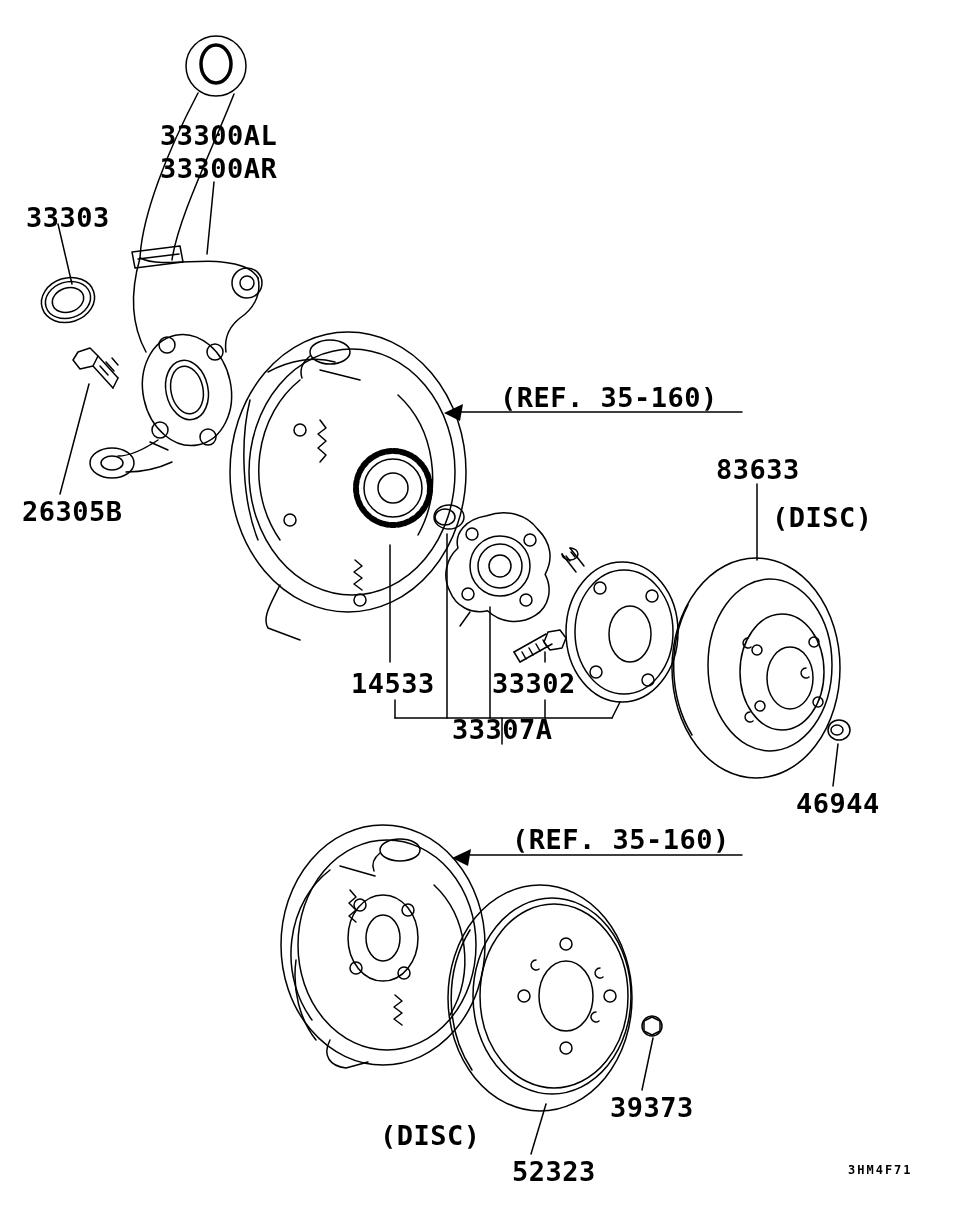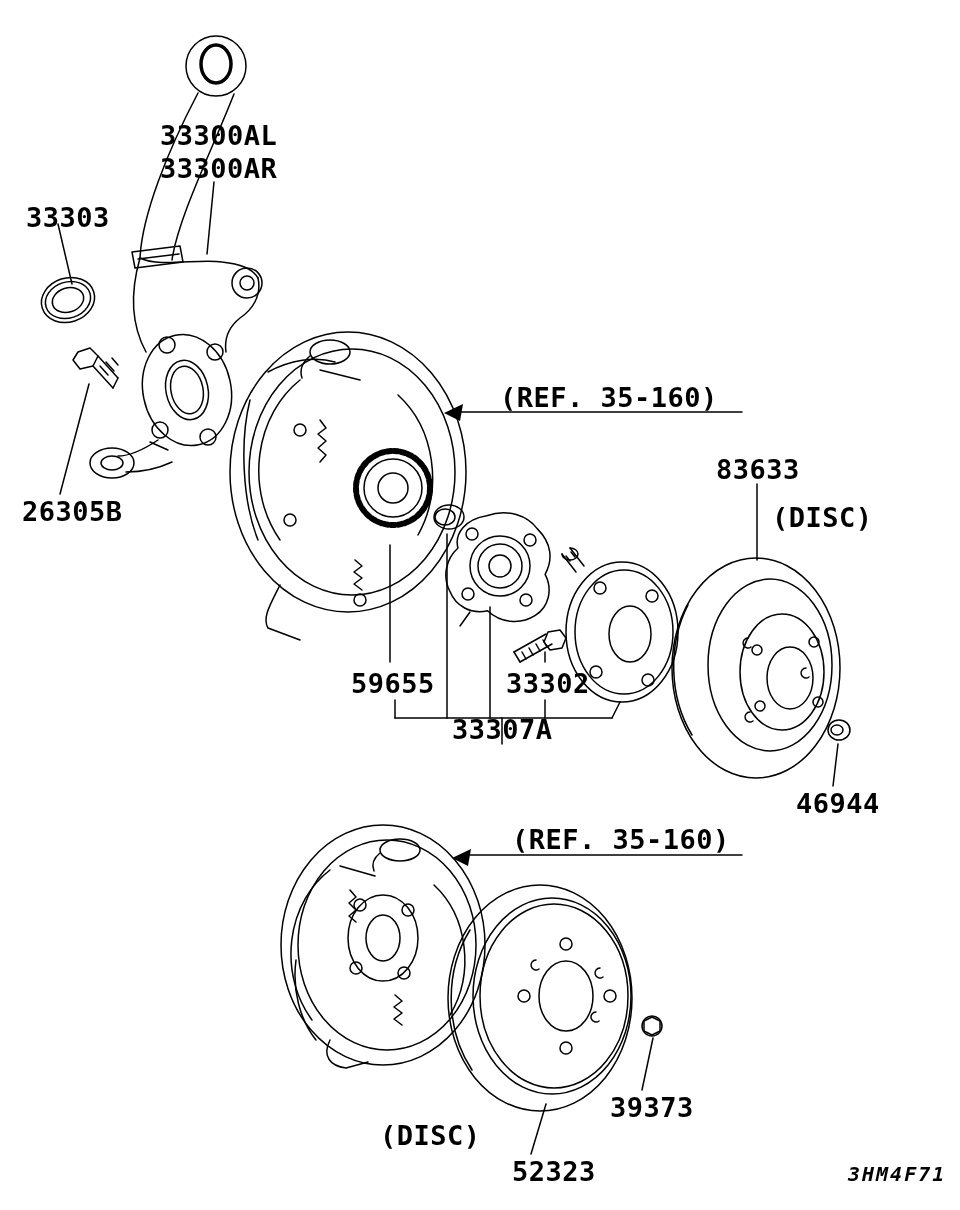--- a/index.html
+++ b/index.html
@@ -5,21 +5,21 @@
   html,body{margin:0;padding:0;background:#fff;}
   .canvas{
     position:relative;width:960px;height:1210px;background:#ffffff;
     overflow:hidden;font-family:"DejaVu Sans Mono","Liberation Mono",monospace;
   }
   .art{position:absolute;left:0;top:0;}
   .label{
     position:absolute;font-weight:bold;font-size:27px;line-height:1;
     color:#000;white-space:nowrap;letter-spacing:0.5px;
   }
-  .label.small{font-size:20px;letter-spacing:2px;font-style:italic;}
+  .label.small{font-size:12px;letter-spacing:2px;}
 </style>
 </head>
 <body>
 
 <div class="canvas">
 
   <svg class="art" width="960" height="1210" viewBox="0 0 960 1210" fill="none" stroke="#000000" stroke-width="1.5" stroke-linecap="round" stroke-linejoin="round">
 
     <g>
       <path d="M58,224 L72,284"></path>
@@ -210,22 +210,22 @@
     </g>
   </svg>
 
   <div class="label" style="left:160px;top:122px">33300AL</div>
   <div class="label" style="left:160px;top:155px">33300AR</div>
   <div class="label" style="left:26px;top:204px">33303</div>
   <div class="label" style="left:22px;top:498px">26305B</div>
   <div class="label" style="left:500px;top:384px">(REF. 35-160)</div>
   <div class="label" style="left:716px;top:456px">83633</div>
   <div class="label" style="left:772px;top:504px">(DISC)</div>
-  <div class="label" style="left:351px;top:670px">59655</div>
-  <div class="label" style="left:506px;top:670px">33302</div>
+  <div class="label" style="left:351px;top:670px">14533</div>
+  <div class="label" style="left:492px;top:670px">33302</div>
   <div class="label" style="left:452px;top:716px">33307A</div>
   <div class="label" style="left:796px;top:790px">46944</div>
   <div class="label" style="left:512px;top:826px">(REF. 35-160)</div>
   <div class="label" style="left:610px;top:1094px">39373</div>
   <div class="label" style="left:380px;top:1122px">(DISC)</div>
   <div class="label" style="left:512px;top:1158px">52323</div>
   <div class="label small" style="left:848px;top:1164px">3HM4F71</div>
 </div>
 
 </body></html>

